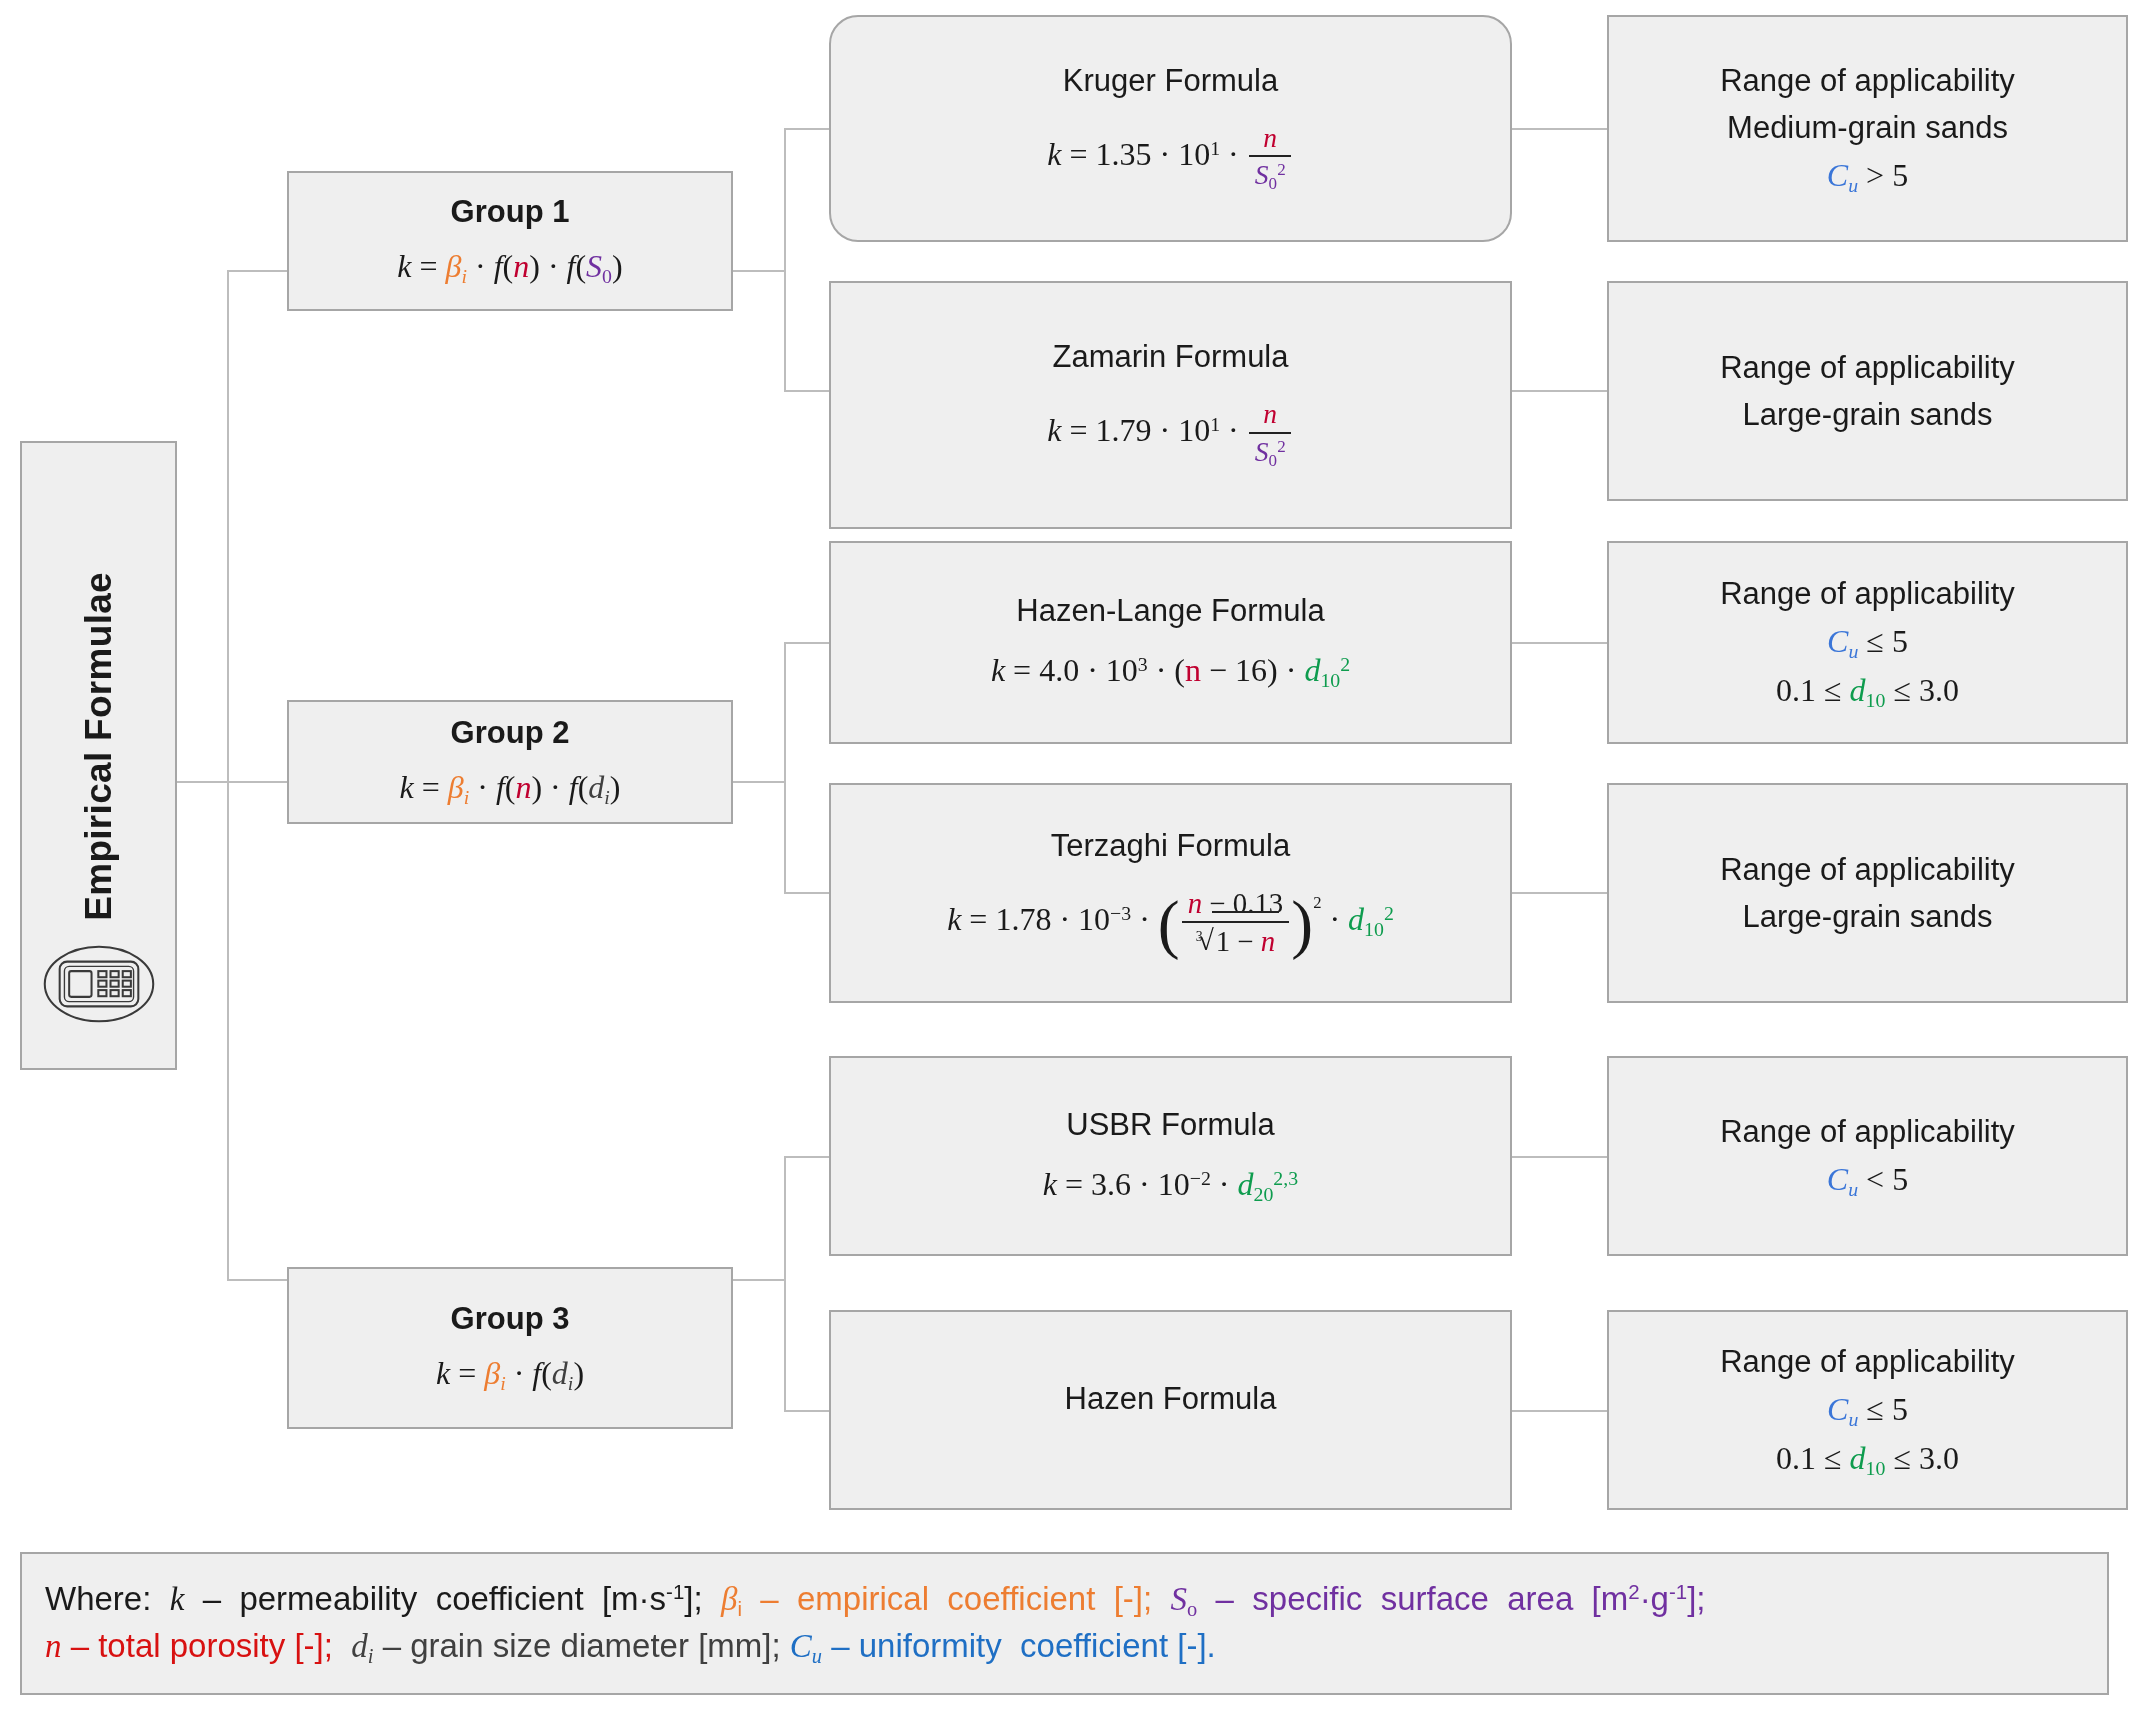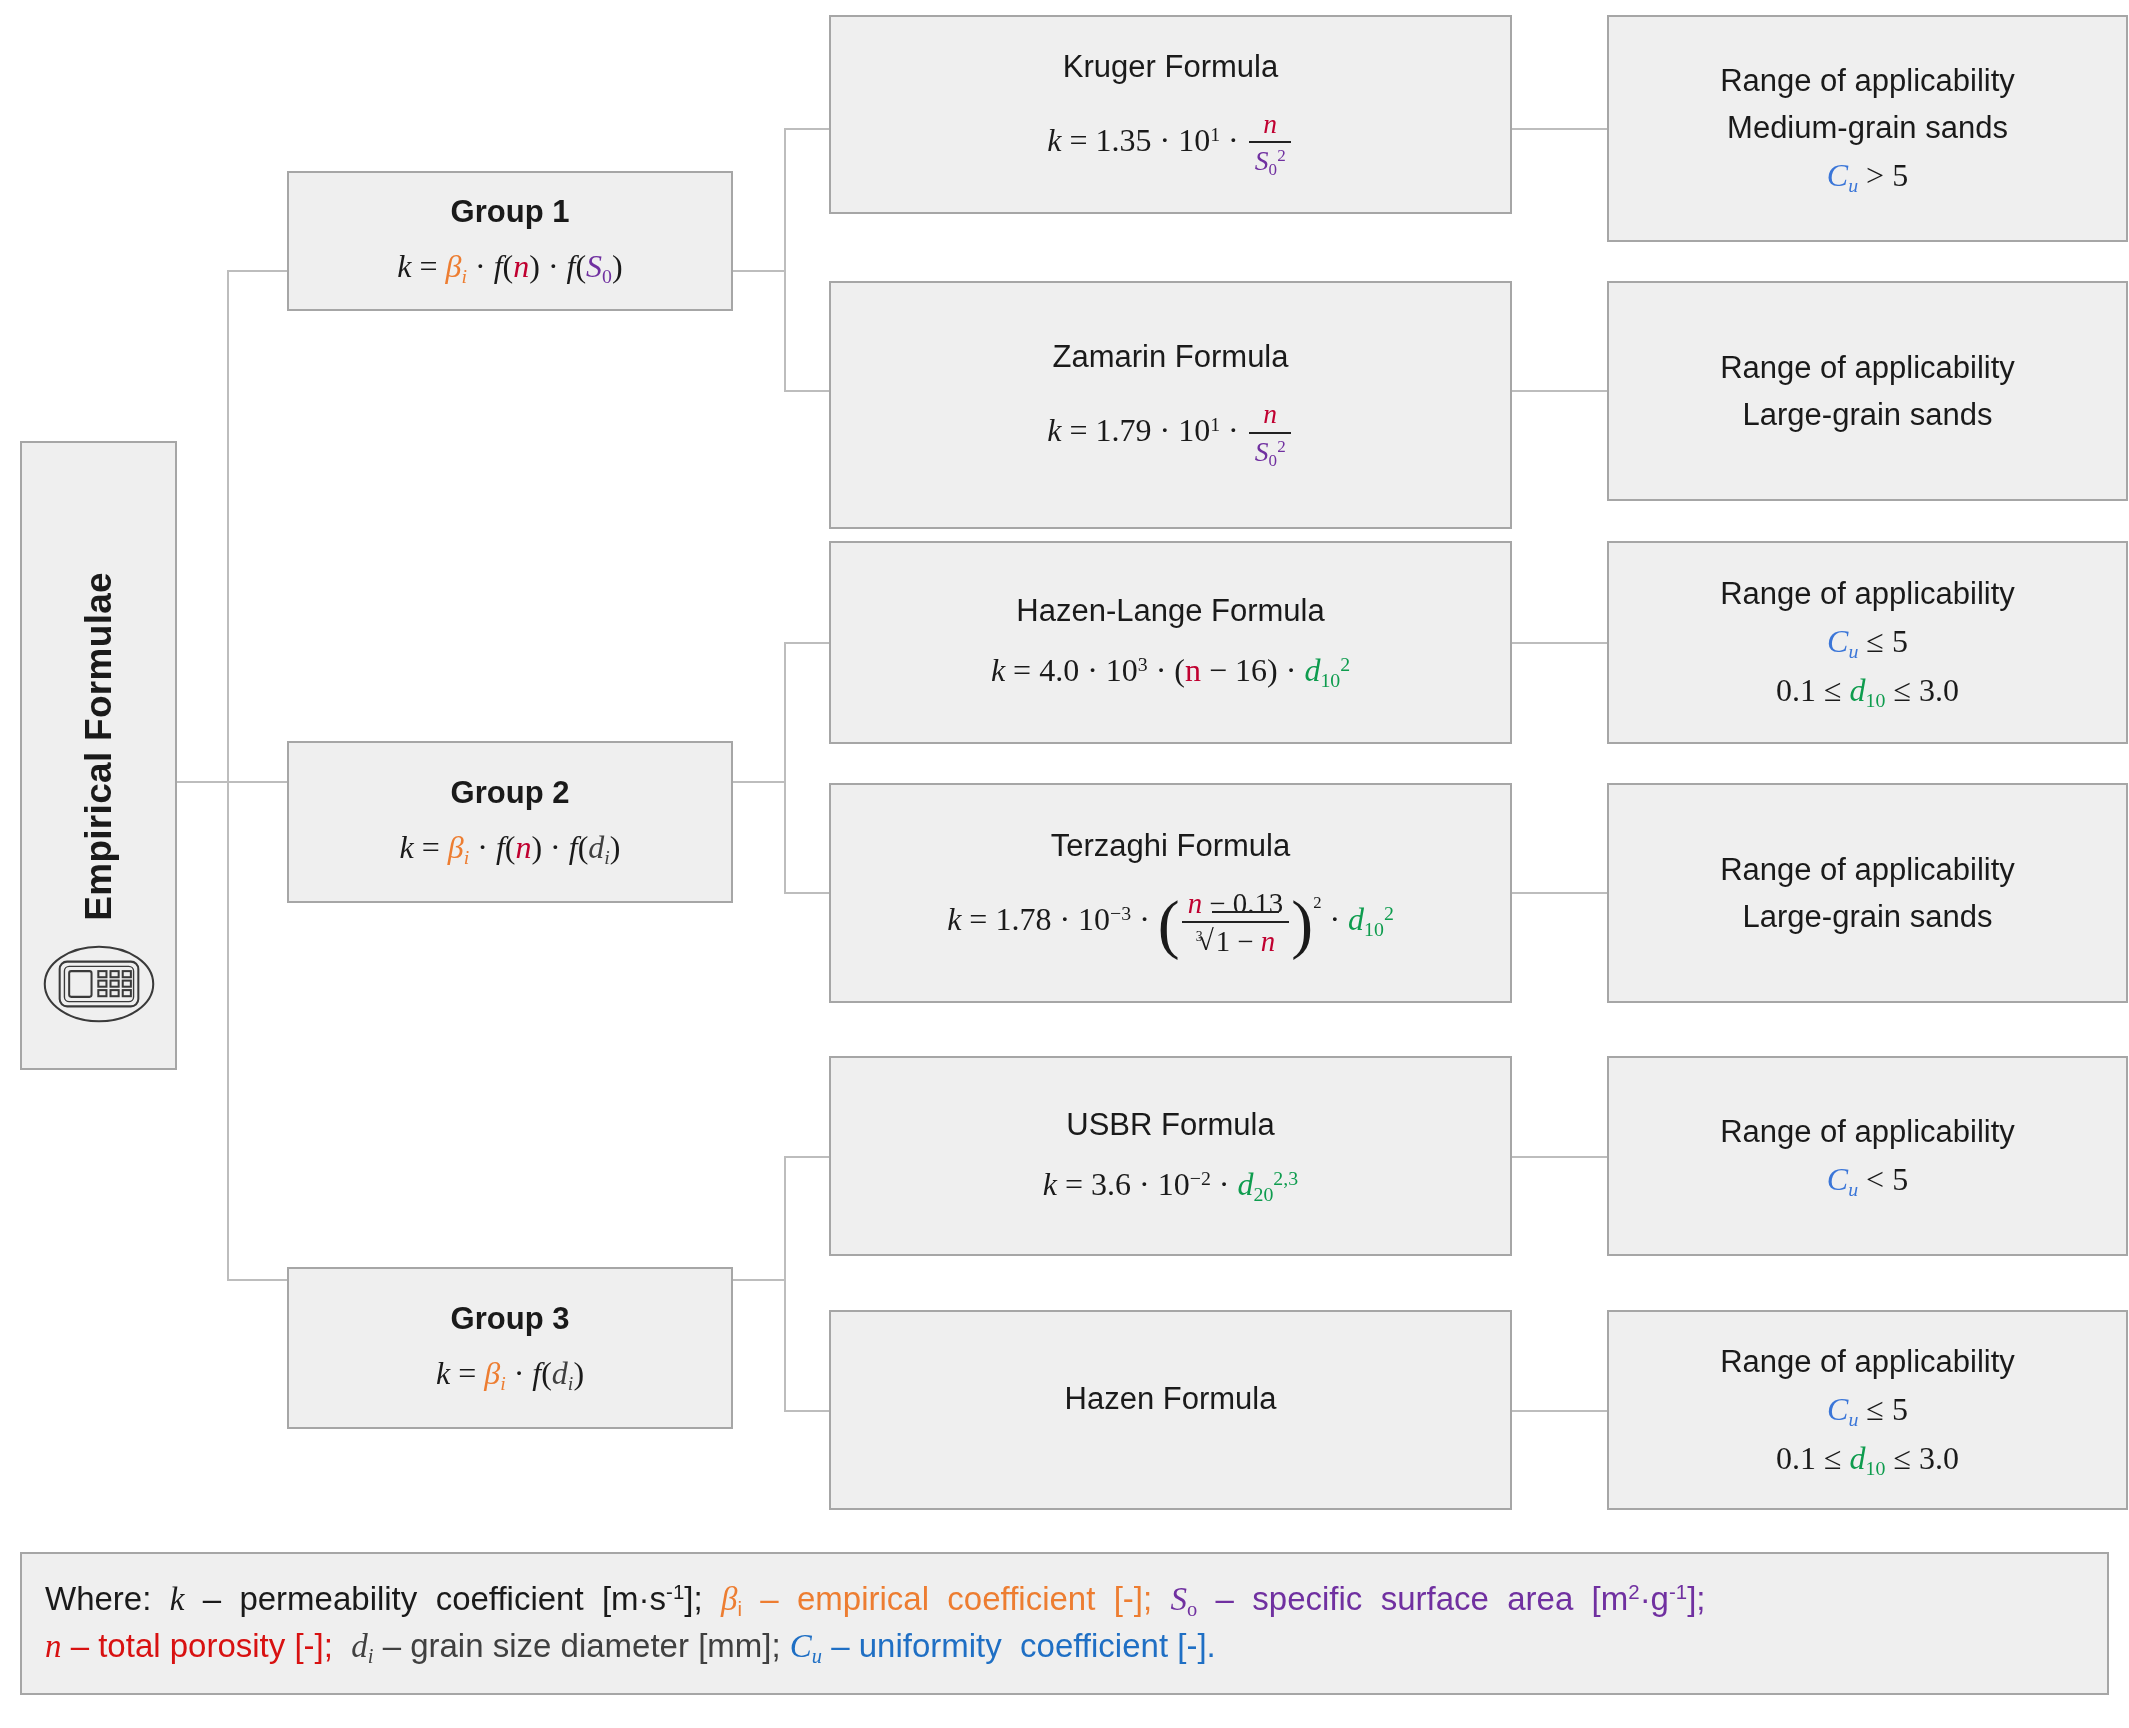--- a/index.html
+++ b/index.html
@@ -25,27 +25,27 @@
     font-weight:bold;font-size:37px;letter-spacing:0.3px;
     writing-mode:vertical-rl;transform:rotate(180deg);
     white-space:nowrap;line-height:1;
     margin-bottom:17.6px;
   }
   .calc-icon{position:absolute;left:50%;transform:translateX(-50%);bottom:42px;}
 
   
   .group-node{left:287px;width:446px;}
   #group-1{top:171px;height:140px;text-align:right;}
-  #group-2{top:700px;height:162px;margin-top:41px;}
+  #group-2{top:700px;height:124px;}
   #group-3{top:1267px;height:162px;}
   .group-title{font-weight:bold;font-size:31px;margin-bottom:17.6px;}
 
   
   .formula-node{left:829px;width:683px;}
-  #f-kruger  {top:15px;  height:199px;}
+  #f-kruger  {top:15px;  height:227px;border-radius:29px;}
   #f-zamarin {top:281px; height:248px;}
   #f-hazlan  {top:541px; height:203px;}
   #f-terz    {top:783px;height:220px;}
   #f-usbr    {top:1056px;height:200px;}
   #f-hazen   {top:1310px;height:200px;}
   .formula-title{font-size:31px;margin-bottom:23px;white-space:nowrap;}
   .formula-body{font-family:"Liberation Serif", serif;font-size:32px;white-space:nowrap;}
 
   
   .range-node{left:1607px;width:521px;}

